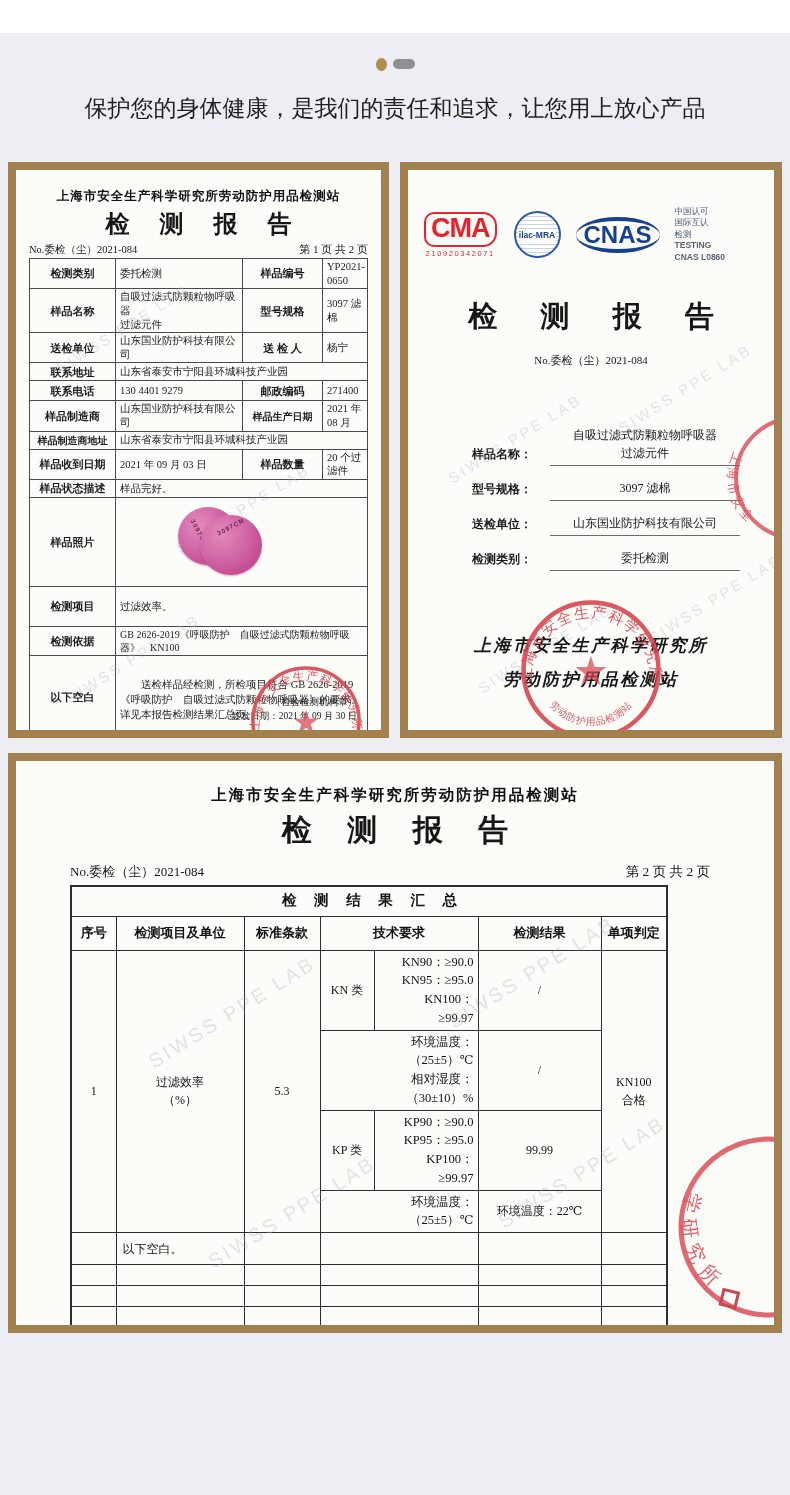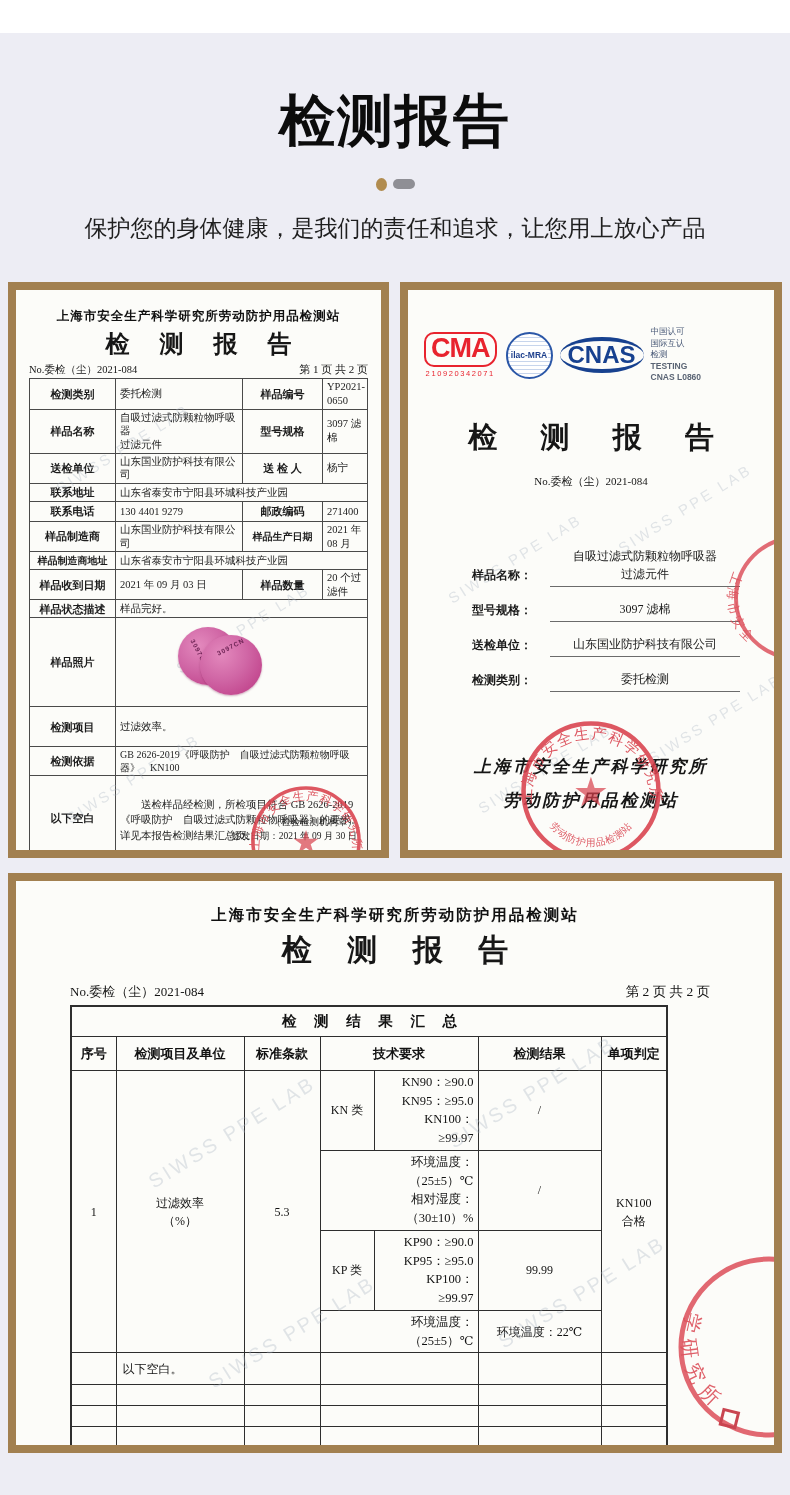--- a/index.html
+++ b/index.html
@@ -33,21 +33,21 @@
   .photo-box{position:relative;height:86px;}
   .disc{position:absolute;border-radius:50%;background:radial-gradient(circle at 35% 32%,#e389bd 0%,#d066a5 45%,#c44b91 75%,#b83f85 100%);box-shadow:0 1px 2px rgba(120,30,80,.35);}
   .disc-back{width:60px;height:58px;left:58px;top:8px;}
   .disc-front{width:62px;height:60px;left:80px;top:16px;}
   .disc-text{position:absolute;font-size:6.5px;color:#6e2455;font-family:"Liberation Sans",sans-serif;font-weight:700;letter-spacing:1px;}
   .concl-cell{position:relative;vertical-align:top;}
   .concl-text{text-indent:2em;line-height:1.45;padding-top:4px;}
   .stamp-note{position:absolute;right:10px;bottom:16px;text-align:right;font-size:9.5px;line-height:1.5;z-index:1;}
   .stamp{position:absolute;z-index:2;opacity:.88;}
   
-  .logo-row{display:flex;align-items:center;gap:9px;margin-top:26px;margin-left:2px;}
+  .logo-row{display:flex;align-items:center;gap:17px;margin-top:26px;margin-left:2px;}
   .cma-box{text-align:center;}
   .cma-text{font-family:"Liberation Sans",sans-serif;font-weight:900;font-size:27px;color:#e8232e;border:2.5px solid #e8232e;border-radius:10px 14px 14px 10px;padding:0 5px 1px;letter-spacing:-1px;line-height:1.1;display:inline-block;}
   .cma-no{font-family:"Liberation Sans",sans-serif;font-size:7.5px;color:#e8232e;letter-spacing:1.6px;margin-top:2px;}
   .ilac{width:47px;height:47px;border-radius:50%;border:2px solid #2b57a7;background:repeating-linear-gradient(180deg,#ffffff 0 3px,#c7d5ec 3px 4px);display:flex;align-items:center;justify-content:center;box-sizing:border-box;}
   .ilac span{background:rgba(255,255,255,.9);color:#1d3f8c;font-family:"Liberation Sans",sans-serif;font-weight:700;font-size:8.5px;padding:1px 1px;border-radius:2px;}
   .cnas{position:relative;padding:6px 6px;}
   .cnas-text{font-family:"Liberation Sans",sans-serif;font-weight:900;font-size:24px;color:#17418f;letter-spacing:0;position:relative;z-index:1;}
   .cnas::before{content:"";position:absolute;left:-2px;right:-2px;top:2px;bottom:2px;border:4px solid #17418f;border-left:none;border-right:none;border-radius:50%;}
   .accred{font-size:8.5px;line-height:1.35;color:#4a5a78;font-family:"Liberation Sans",sans-serif;}
   .accred .en{font-weight:700;color:#5a6474;}
@@ -73,21 +73,20 @@
   .stamp svg, .pstamp svg{display:block;}
   .pstamp{position:absolute;opacity:.9;}
 </style>
 </head>
 <body>
 
 <div class="page">
   <div class="top-strip"></div>
 
   <div class="hero">
-    <div class="hero-title">检测报告</div>
     <div class="hero-dots">
       <span class="dot-gold"></span>
       <span class="dot-gray"></span>
     </div>
     <div class="hero-sub">保护您的身体健康，是我们的责任和追求，让您用上放心产品</div>
   </div>
 
   <div class="cards">
     <div class="cards-row">
 

